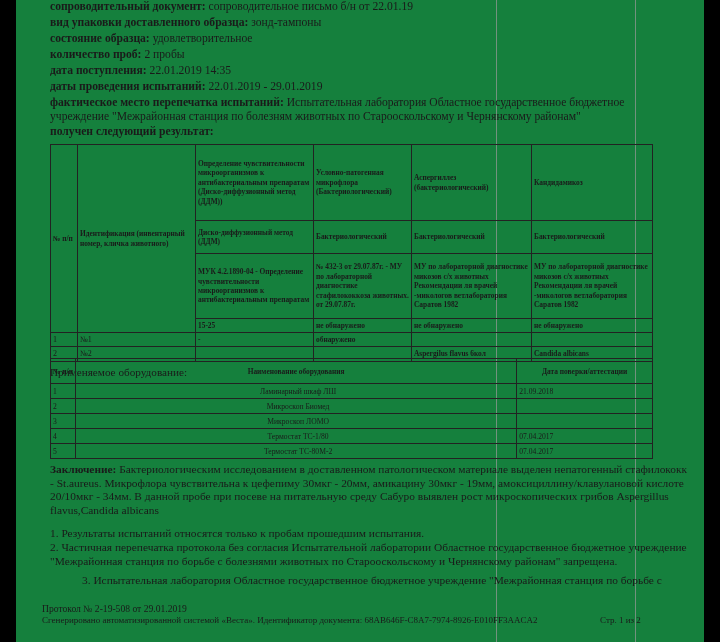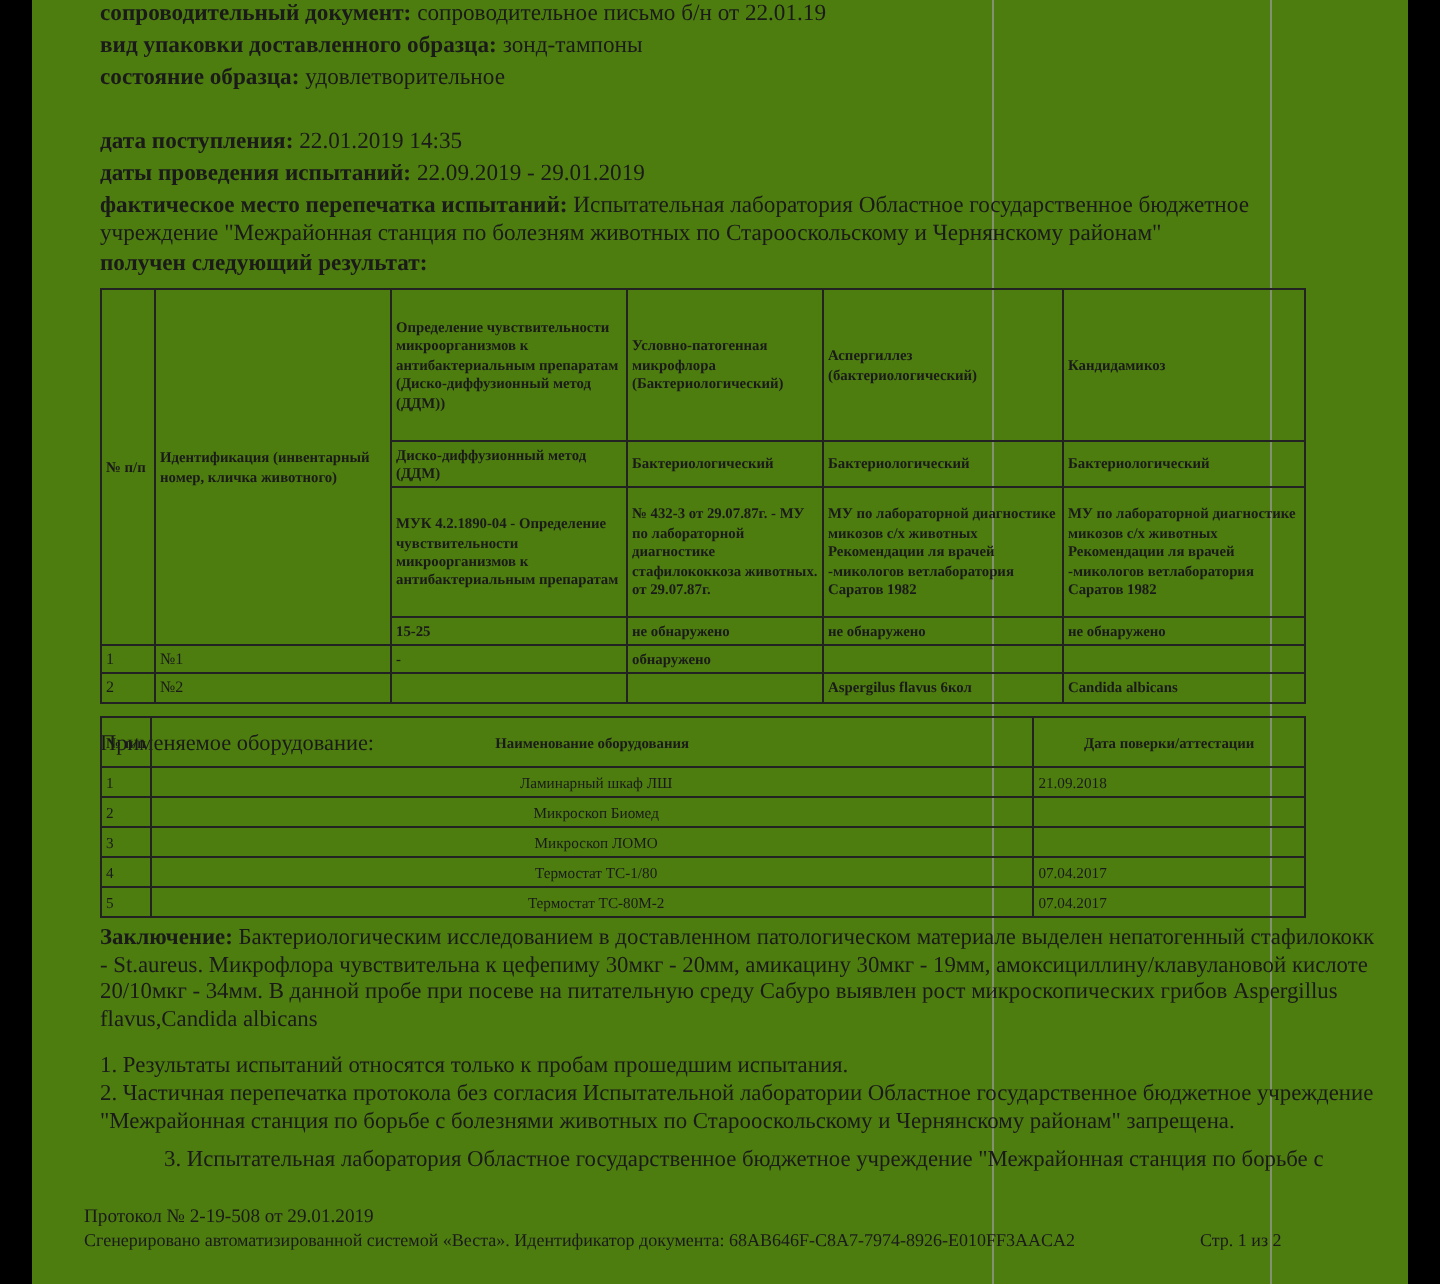--- a/index.html
+++ b/index.html
@@ -1,18 +1,18 @@
 <!DOCTYPE html>
 <html><head>
 <meta charset="utf-8">
 <style>
   html, body { margin:0; padding:0; }
   body { width:720px; height:642px; background:#000; position:relative; overflow:hidden;
          font-family:"Liberation Serif", serif; color:#1a1a1a; }
-  .page { position:absolute; left:16px; top:0; width:688px; height:642px; background:#4d7c0f; overflow:hidden; }
+  .page { position:absolute; left:16px; top:0; width:688px; height:642px; background:#15803d; overflow:hidden; }
   .scanline { position:absolute; top:0; bottom:0; width:1px; background:#9a9a9a; opacity:.7; }
   .abs { position:absolute; }
   .meta-line { position:absolute; left:34px; font-size:11.6px; line-height:14px; white-space:nowrap; }
   .meta-line b { font-weight:bold; }
   table { border-collapse:collapse; position:absolute; }
   td { border:1px solid #222; padding:0 2px; vertical-align:middle; }
   .rt td { font-size:7.4px; line-height:9.4px; font-weight:bold; }
   .rt td.norm { font-weight:normal; font-size:8px; }
   .eq td { font-size:7.6px; height:14px; }
   .eq td.l { text-align:center; padding-left:6px; }
@@ -25,22 +25,23 @@
 <body>
 
 <div class="page">
 
   <div class="scanline" style="left:480px"></div>
   <div class="scanline" style="left:619px"></div>
 
   <div class="meta-line" style="top:0px"><b>сопроводительный документ:</b> <span>сопроводительное письмо б/н от 22.01.19</span></div>
   <div class="meta-line" style="top:16px"><b>вид упаковки доставленного образца:</b> <span>зонд-тампоны</span></div>
   <div class="meta-line" style="top:32px"><b>состояние образца:</b> <span>удовлетворительное</span></div>
+  <div class="meta-line" style="top:48px"><b>количество проб:</b> <span>2 пробы</span></div>
   <div class="meta-line" style="top:64px"><b>дата поступления:</b> <span>22.01.2019 14:35</span></div>
-  <div class="meta-line" style="top:80px"><b>даты проведения испытаний:</b> <span>22.09.2019 - 29.01.2019</span></div>
+  <div class="meta-line" style="top:80px"><b>даты проведения испытаний:</b> <span>22.01.2019 - 29.01.2019</span></div>
   <div class="meta-line" style="top:96px"><b>фактическое место перепечатка испытаний:</b> <span>Испытательная лаборатория Областное государственное бюджетное</span></div>
   <div class="meta-line" style="top:110px">учреждение "Межрайонная станция по болезням животных по Старооскольскому и Чернянскому районам"</div>
   <div class="meta-line" style="top:125px"><b>получен следующий результат:</b></div>
 
   <table class="rt" style="left:34px; top:144px; width:603px;">
     <colgroup>
         <col style="width:27px">
         <col style="width:118px">
         <col style="width:118px">
         <col style="width:98px">
@@ -49,21 +50,21 @@
       </colgroup>
     <tbody>
         <tr style="height:76px">
       <td rowspan="4">№ п/п</td>
       <td rowspan="4">Идентификация (инвентарный номер, кличка животного)</td>
       <td>Определение чувствительности микроорганизмов к антибактериальным препаратам (Диско-диффузионный метод (ДДМ))</td>
       <td>Условно-патогенная микрофлора (Бактериологический)</td>
       <td>Аспергиллез (бактериологический)</td>
       <td>Кандидамикоз</td>
     </tr>
-    <tr style="height:23px">
+    <tr style="height:33px">
       <td>Диско-диффузионный метод (ДДМ)</td>
       <td>Бактериологический</td>
       <td>Бактериологический</td>
       <td>Бактериологический</td>
     </tr>
     <tr style="height:65px">
       <td>МУК 4.2.1890-04 - Определение чувствительности микроорганизмов к антибактериальным препаратам</td>
       <td>№ 432-3 от 29.07.87г. - МУ по лабораторной диагностике стафилококкоза животных. от 29.07.87г.</td>
       <td>МУ по лабораторной диагностике микозов с/х животных Рекомендации ля врачей -микологов ветлаборатория Саратов 1982</td>
       <td>МУ по лабораторной диагностике микозов с/х животных Рекомендации ля врачей -микологов ветлаборатория Саратов 1982</td>

